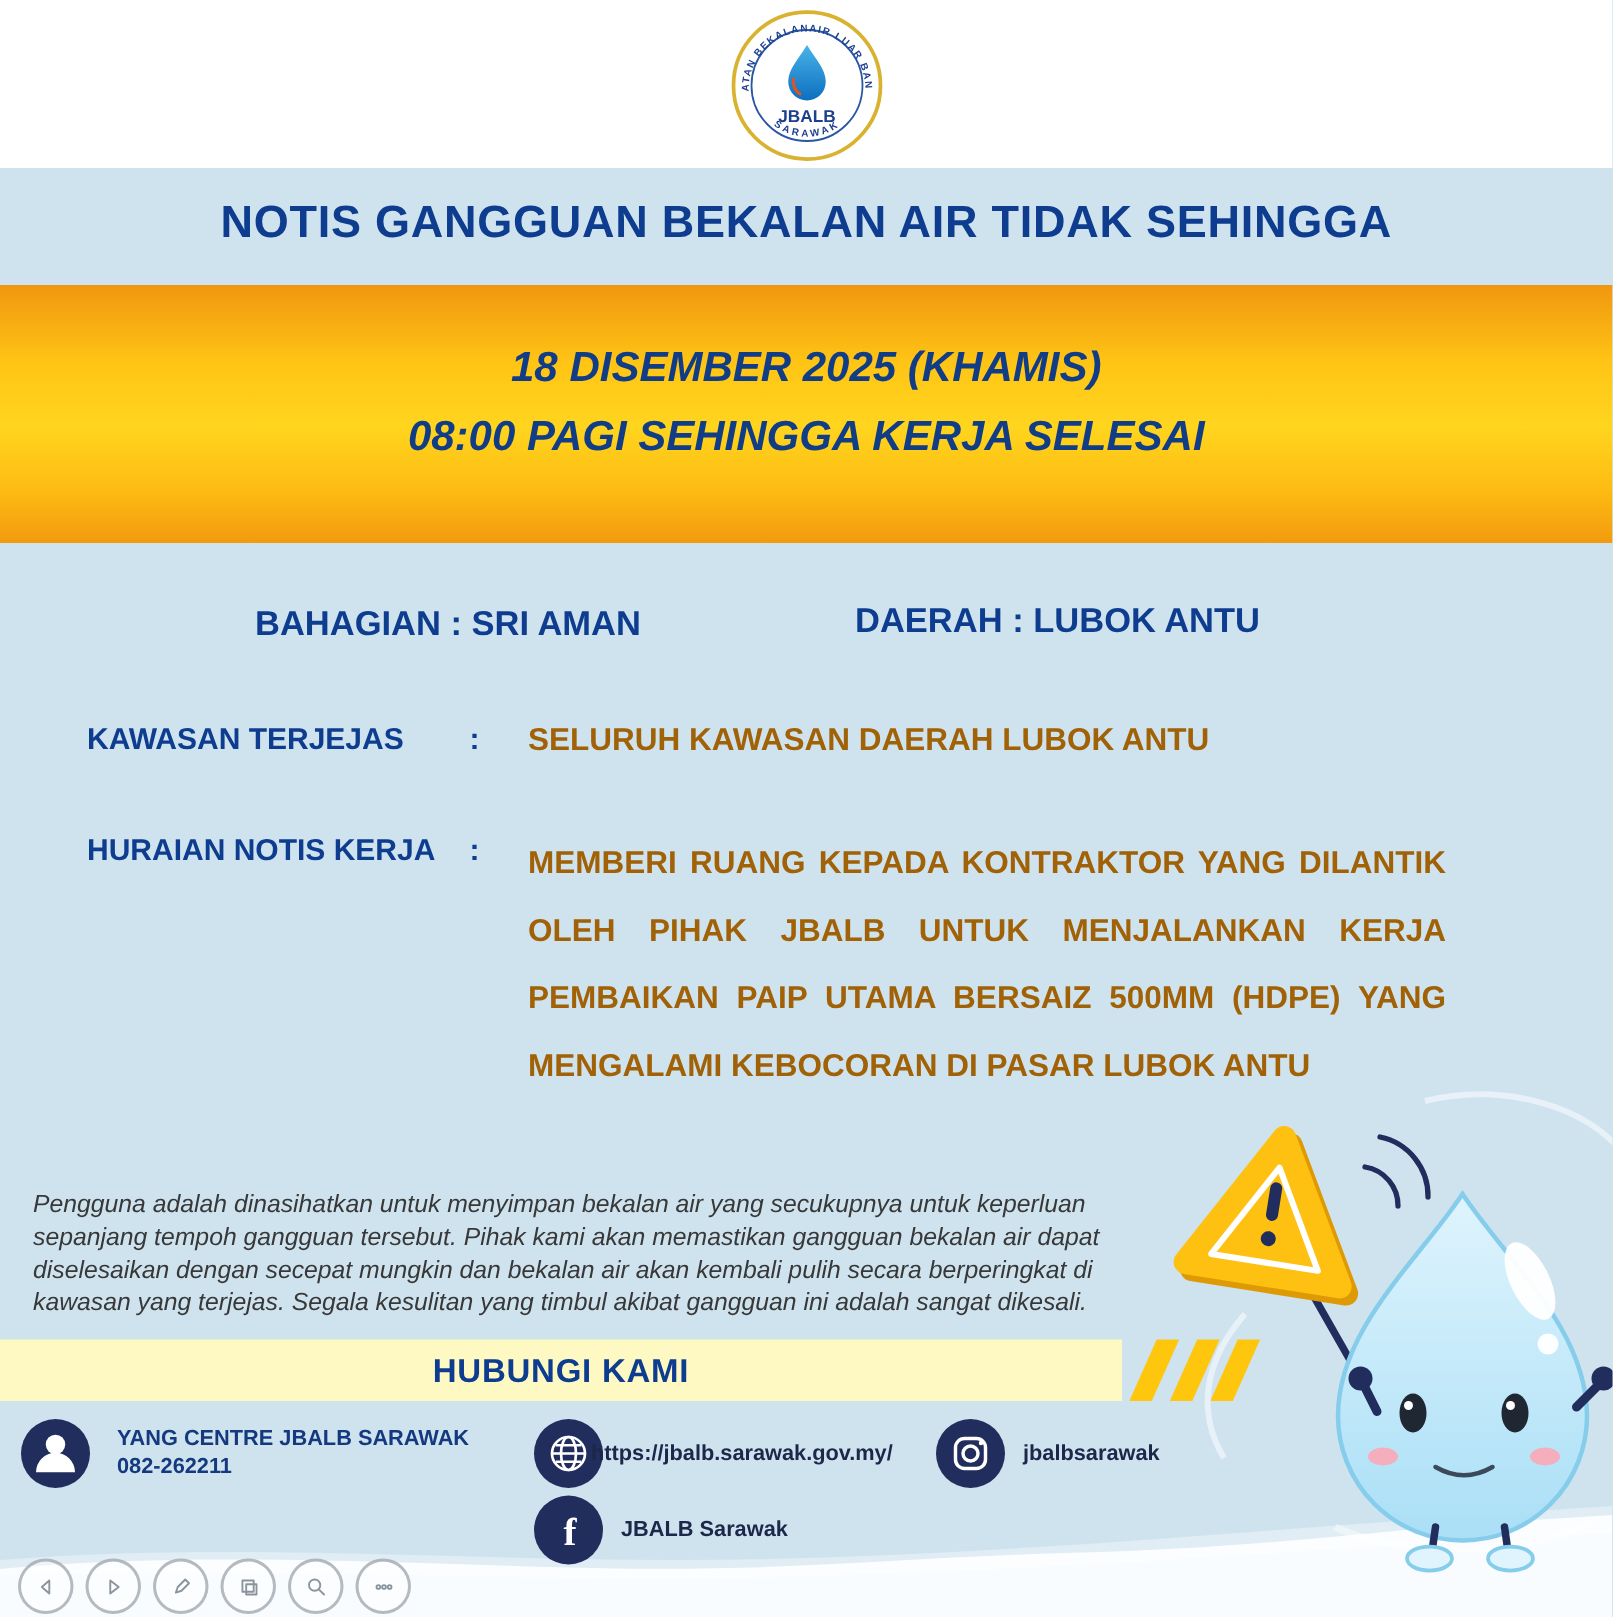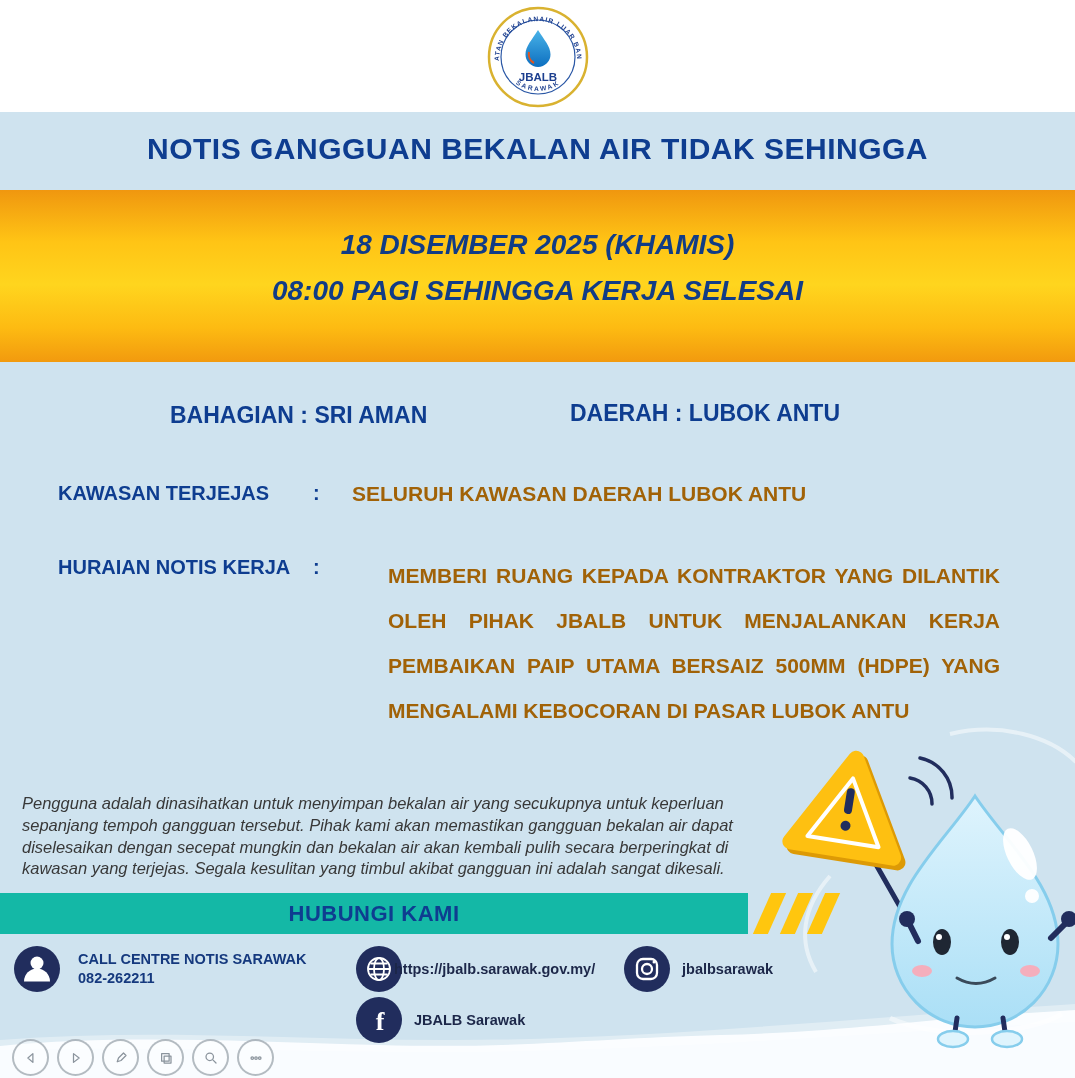--- a/index.html
+++ b/index.html
@@ -26,26 +26,26 @@
   .daerah{top:400px;left:570px;color:#0e3d90;font-size:23px;font-weight:bold;z-index:2;text-align:center;}
   
   .row-label{color:#0e3d90;font-size:20px;font-weight:bold;z-index:2;margin-left:20px;}
   .row-colon{color:#0e3d90;font-size:20px;font-weight:bold;z-index:2;}
   .row-value{color:#a16207;font-size:21px;font-weight:bold;z-index:2;}
   .kawasan-label{top:482px;left:38px;}
   .kawasan-colon{top:482px;left:313px;}
   .kawasan-value{top:482px;left:352px;}
   .huraian-label{top:556px;left:38px;}
   .huraian-colon{top:556px;left:313px;}
-  .huraian-value{top:553px;left:352px;width:612px;text-align:justify;line-height:45px;margin-left:36px;}
+  .huraian-value{top:553px;left:352px;width:612px;text-align:justify;line-height:45px;}
   
   .advisory{top:793px;left:22px;width:748px;color:#383838;font-style:italic;
             font-size:16.5px;line-height:21.8px;z-index:2;}
   
-  .hubungi-bar{top:893px;left:0;width:748px;height:41px;background:#14b8a6;z-index:2;}
+  .hubungi-bar{top:893px;left:0;width:748px;height:41px;background:#fef9c3;z-index:2;}
   .hubungi-text{width:100%;text-align:center;line-height:41px;color:#0e3d90;
                 font-size:22px;font-weight:bold;letter-spacing:.5px;}
   .stripe{top:893px;height:41px;width:15px;background:#ffc60e;transform:skewX(-24deg);z-index:2;}
   
   .contact-circle{width:46px;height:46px;border-radius:50%;background:#212d5d;z-index:3;
                   display:flex;align-items:center;justify-content:center;}
   .contact-text{color:#15397e;font-weight:bold;font-size:14.5px;line-height:19px;z-index:3;}
   .contact-text.dark{color:#1c2749;}
   
   .viewer-btn{width:33px;height:33px;border-radius:50%;
@@ -114,21 +114,21 @@
 <div class="abs stripe" style="left:789px;"></div>
 <div class="abs stripe" style="left:816px;"></div>
 
 <div class="abs contact-circle" style="top:946px;left:14px;">
   <svg width="46" height="46" viewBox="0 0 46 46">
     <circle cx="23" cy="17" r="6.5" fill="#ffffff"></circle>
     <path d="M10 35.5 a13 13 0 0 1 26 0 Z" fill="#ffffff"></path>
   </svg>
 </div>
 <div class="abs contact-text" style="top:950px;left:78px;">
-  <div>CALL CENTRE NOTIS SARAWAK</div>
+  <div>YANG CENTRE JBALB SARAWAK</div>
   <div>082-262211</div>
 </div>
 
 <div class="abs contact-circle" style="top:946px;left:356px;">
   <svg width="46" height="46" viewBox="0 0 46 46" stroke="#ffffff" fill="none" stroke-width="1.8">
     <circle cx="23" cy="23" r="11"></circle>
     <ellipse cx="23" cy="23" rx="5" ry="11"></ellipse>
     <path d="M12 23 h22 M14.5 17.5 h17 M14.5 28.5 h17"></path>
   </svg>
 </div>

